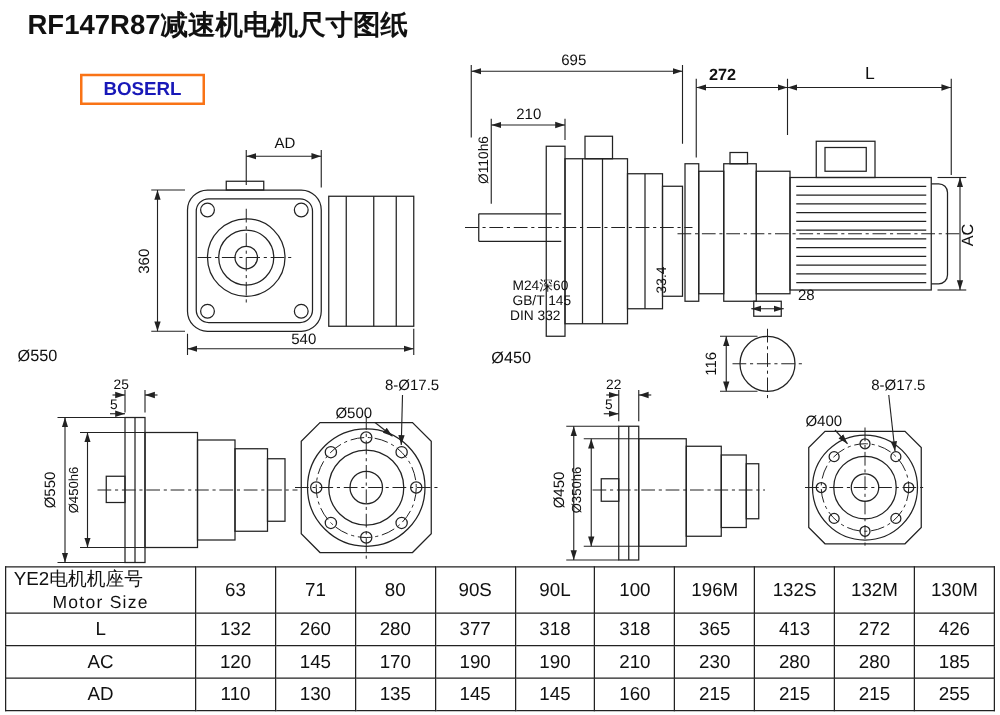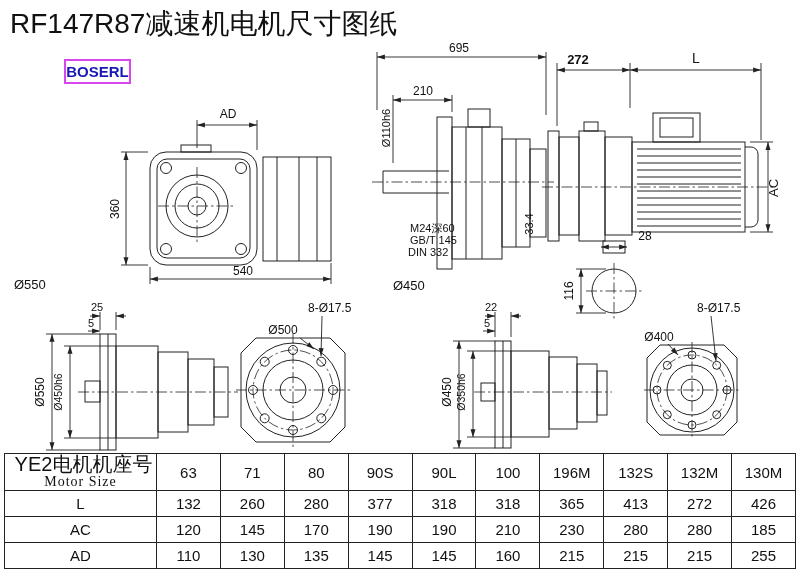--- a/index.html
+++ b/index.html
@@ -1,33 +1,33 @@
 <!DOCTYPE html>
 <html><head>
 <meta charset="utf-8">
 <style>
   *{margin:0;padding:0;box-sizing:border-box}
   html,body{width:800px;height:572px}
   body{position:relative;background:#fff;color:#111;font-family:"Liberation Sans","DejaVu Sans",sans-serif;overflow:hidden}
-  .title{position:absolute;top:5px;left:10px;font-size:28px;font-weight:normal}
-  .logo{position:absolute;top:59px;left:64px;width:67px;height:25px;border:2px solid #d946ef;
+  .title{position:absolute;top:5px;left:22px;font-size:22px;font-weight:bold}
+  .logo{position:absolute;top:59px;left:64px;width:100px;height:25px;border:2px solid #f97316;
         display:flex;align-items:center;justify-content:center;
         font-size:15px;font-weight:bold;color:#1818b8}
   svg.drawing{position:absolute;top:0;left:0}
   svg text{fill:#111;stroke:none;font-family:"Liberation Sans","DejaVu Sans",sans-serif}
   .ln{stroke:#222;stroke-width:1;fill:none}
   .cl{stroke:#222;stroke-width:.8;fill:none;stroke-dasharray:11 3 2.5 3}
   .dim{stroke:#222;stroke-width:.9;fill:none}
   table{position:absolute;top:453px;left:4px;width:792px;border-collapse:collapse;table-layout:fixed}
   th,td{border:1px solid #222;text-align:center;font-size:15px;font-weight:normal;padding:0;color:#111}
   col.c0{width:152px}
   tr.hdr th{height:37px}
   tr.data th,tr.data td{height:26px}
-  .hdr-cn{font-size:20px;text-align:center;padding-left:6px;line-height:18px}
-  .hdr-en{font-family:Liberation Serif, serif;font-size:14px;letter-spacing:1px;line-height:17px}
+  .hdr-cn{font-size:15px;text-align:left;padding-left:6px;line-height:18px}
+  .hdr-en{font-family:Liberation Sans, sans-serif;font-size:14px;letter-spacing:1px;line-height:17px}
 </style>
 </head>
 <body>
 
 <div class="title">RF147R87减速机电机尺寸图纸</div>
 <div class="logo">BOSERL</div>
 
 <svg class="drawing" width="800" height="453" viewBox="0 0 800 453">
   <defs>
     <marker id="arr" viewBox="0 0 10 8" markerWidth="9" markerHeight="7" refX="10" refY="4" orient="auto-start-reverse">

